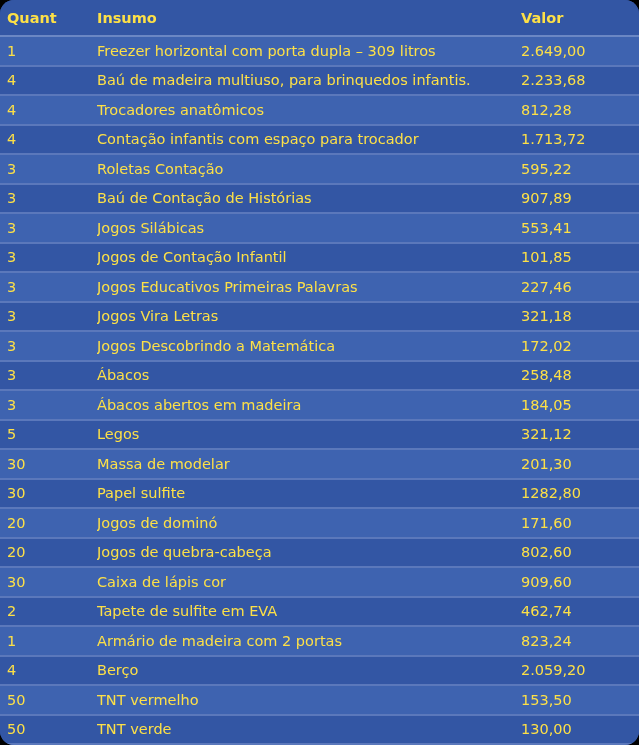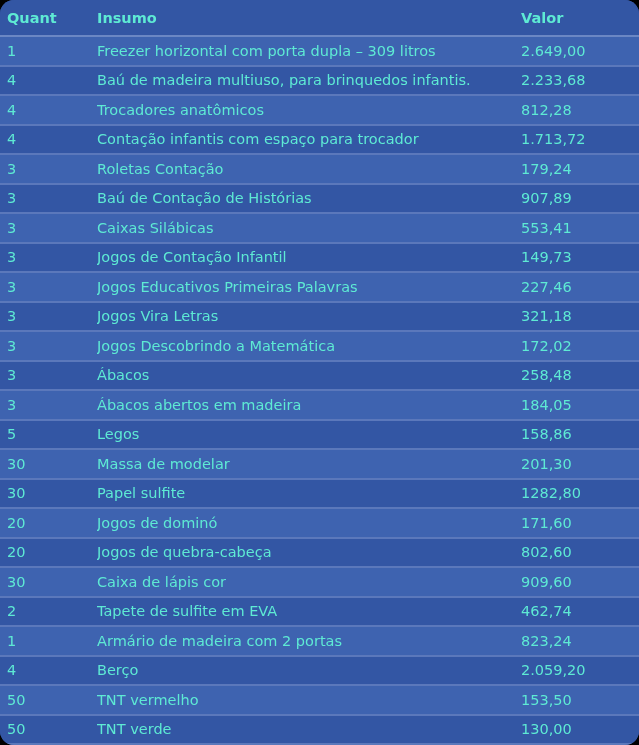--- a/index.html
+++ b/index.html
@@ -3,21 +3,21 @@
   <meta charset="utf-8">
   <style>
     html, body { margin: 0; padding: 0; background: #000; }
     body { width: 639px; height: 745px; overflow: hidden; }
     .frame {
       width: 639px; height: 745px;
       background: #3357a5;
       border-radius: 14px;
       overflow: hidden;
       font-family: "DejaVu Sans", "Liberation Sans", sans-serif;
-      color: #5eead4;
+      color: #fde047;
       position: relative;
     }
     table { border-collapse: collapse; width: 100%; table-layout: fixed; }
     th, td { text-align: left; padding: 0; white-space: nowrap; overflow: hidden; }
     th {
       font-weight: bold; font-size: 14.5px;
       height: 35px; vertical-align: middle;
       background: #3356a4;
       border-bottom: 2px solid #6b87c4;
     }
@@ -62,36 +62,36 @@
           <td class="c-v">812,28</td>
         </tr>
         <tr class="even">
           <td class="c-q">4</td>
           <td class="c-i">Contação infantis com espaço para trocador</td>
           <td class="c-v">1.713,72</td>
         </tr>
         <tr class="odd">
           <td class="c-q">3</td>
           <td class="c-i">Roletas Contação</td>
-          <td class="c-v">179,24</td>
+          <td class="c-v">595,22</td>
         </tr>
         <tr class="even">
           <td class="c-q">3</td>
           <td class="c-i">Baú de Contação de Histórias</td>
           <td class="c-v">907,89</td>
         </tr>
         <tr class="odd">
           <td class="c-q">3</td>
-          <td class="c-i">Caixas Silábicas</td>
+          <td class="c-i">Jogos Silábicas</td>
           <td class="c-v">553,41</td>
         </tr>
         <tr class="even">
           <td class="c-q">3</td>
           <td class="c-i">Jogos de Contação Infantil</td>
-          <td class="c-v">149,73</td>
+          <td class="c-v">101,85</td>
         </tr>
         <tr class="odd">
           <td class="c-q">3</td>
           <td class="c-i">Jogos Educativos Primeiras Palavras</td>
           <td class="c-v">227,46</td>
         </tr>
         <tr class="even">
           <td class="c-q">3</td>
           <td class="c-i">Jogos Vira Letras</td>
           <td class="c-v">321,18</td>
@@ -107,21 +107,21 @@
           <td class="c-v">258,48</td>
         </tr>
         <tr class="odd">
           <td class="c-q">3</td>
           <td class="c-i">Ábacos abertos em madeira</td>
           <td class="c-v">184,05</td>
         </tr>
         <tr class="even">
           <td class="c-q">5</td>
           <td class="c-i">Legos</td>
-          <td class="c-v">158,86</td>
+          <td class="c-v">321,12</td>
         </tr>
         <tr class="odd">
           <td class="c-q">30</td>
           <td class="c-i">Massa de modelar</td>
           <td class="c-v">201,30</td>
         </tr>
         <tr class="even">
           <td class="c-q">30</td>
           <td class="c-i">Papel sulfite</td>
           <td class="c-v">1282,80</td>

